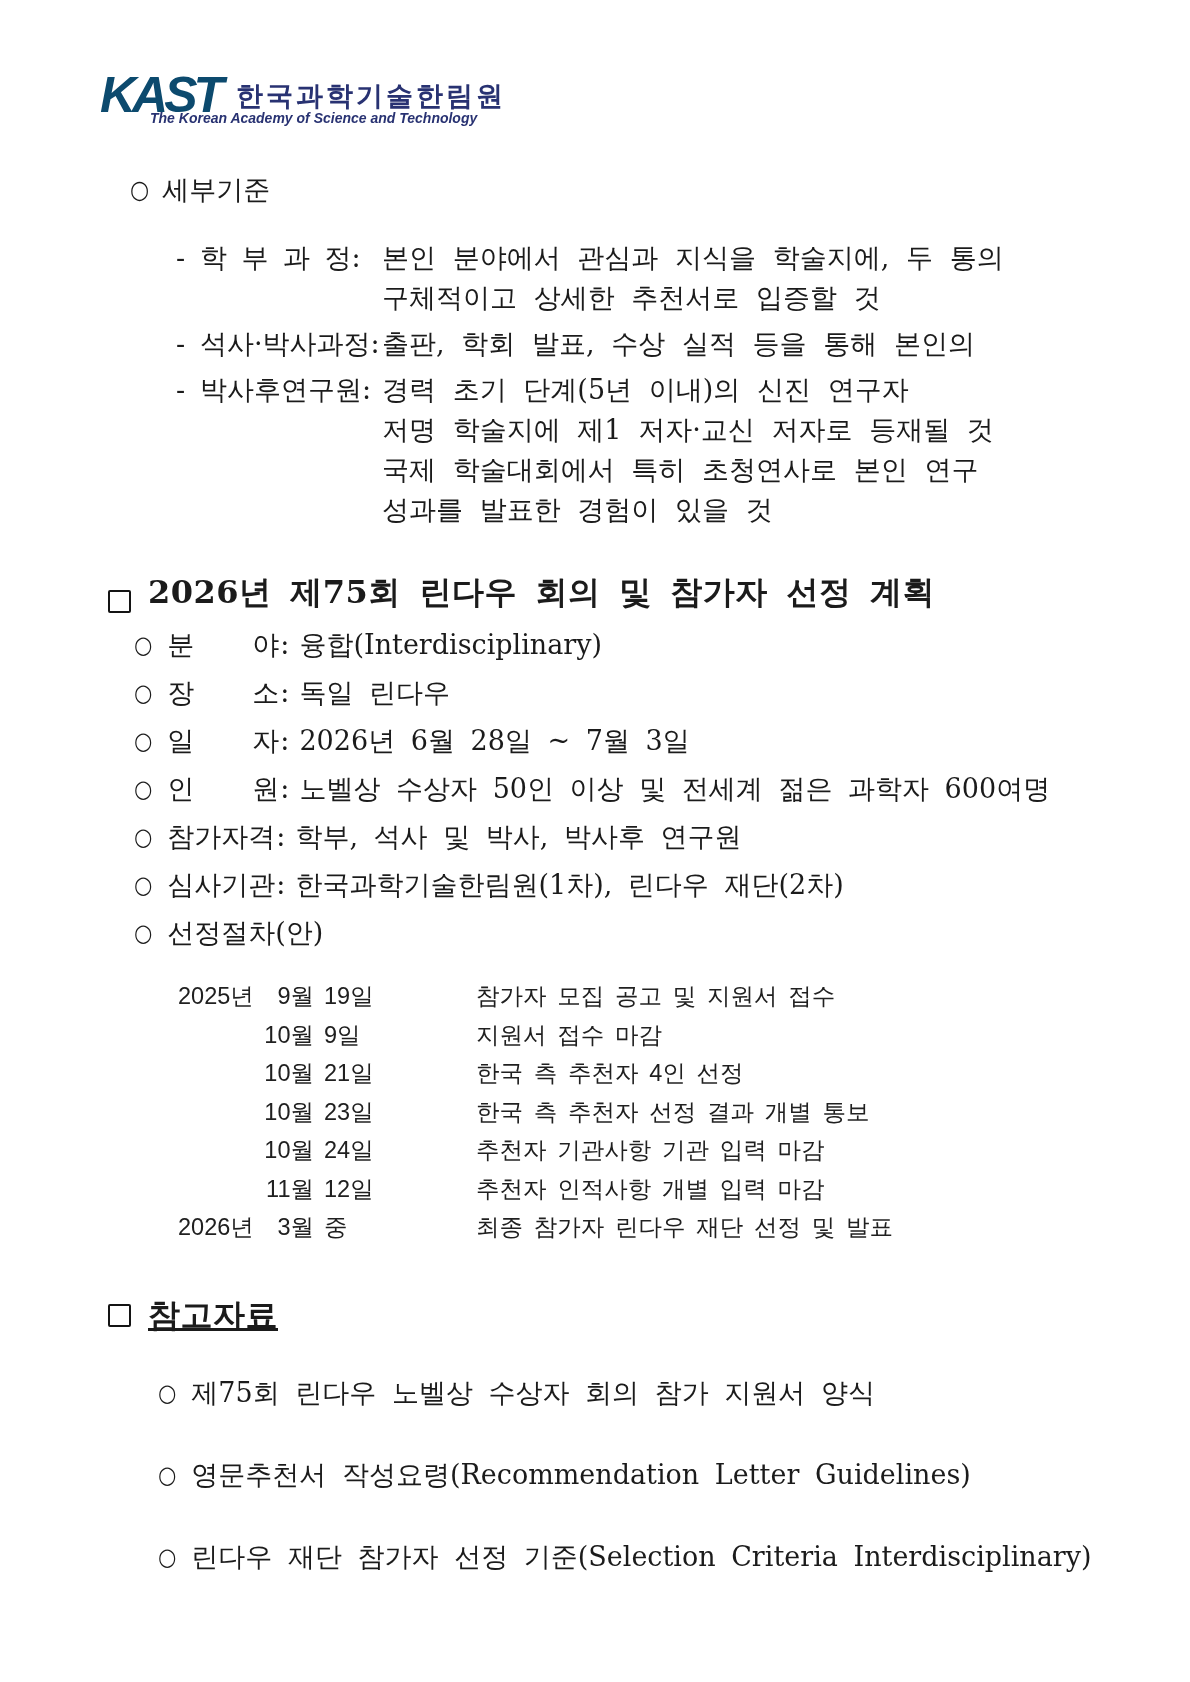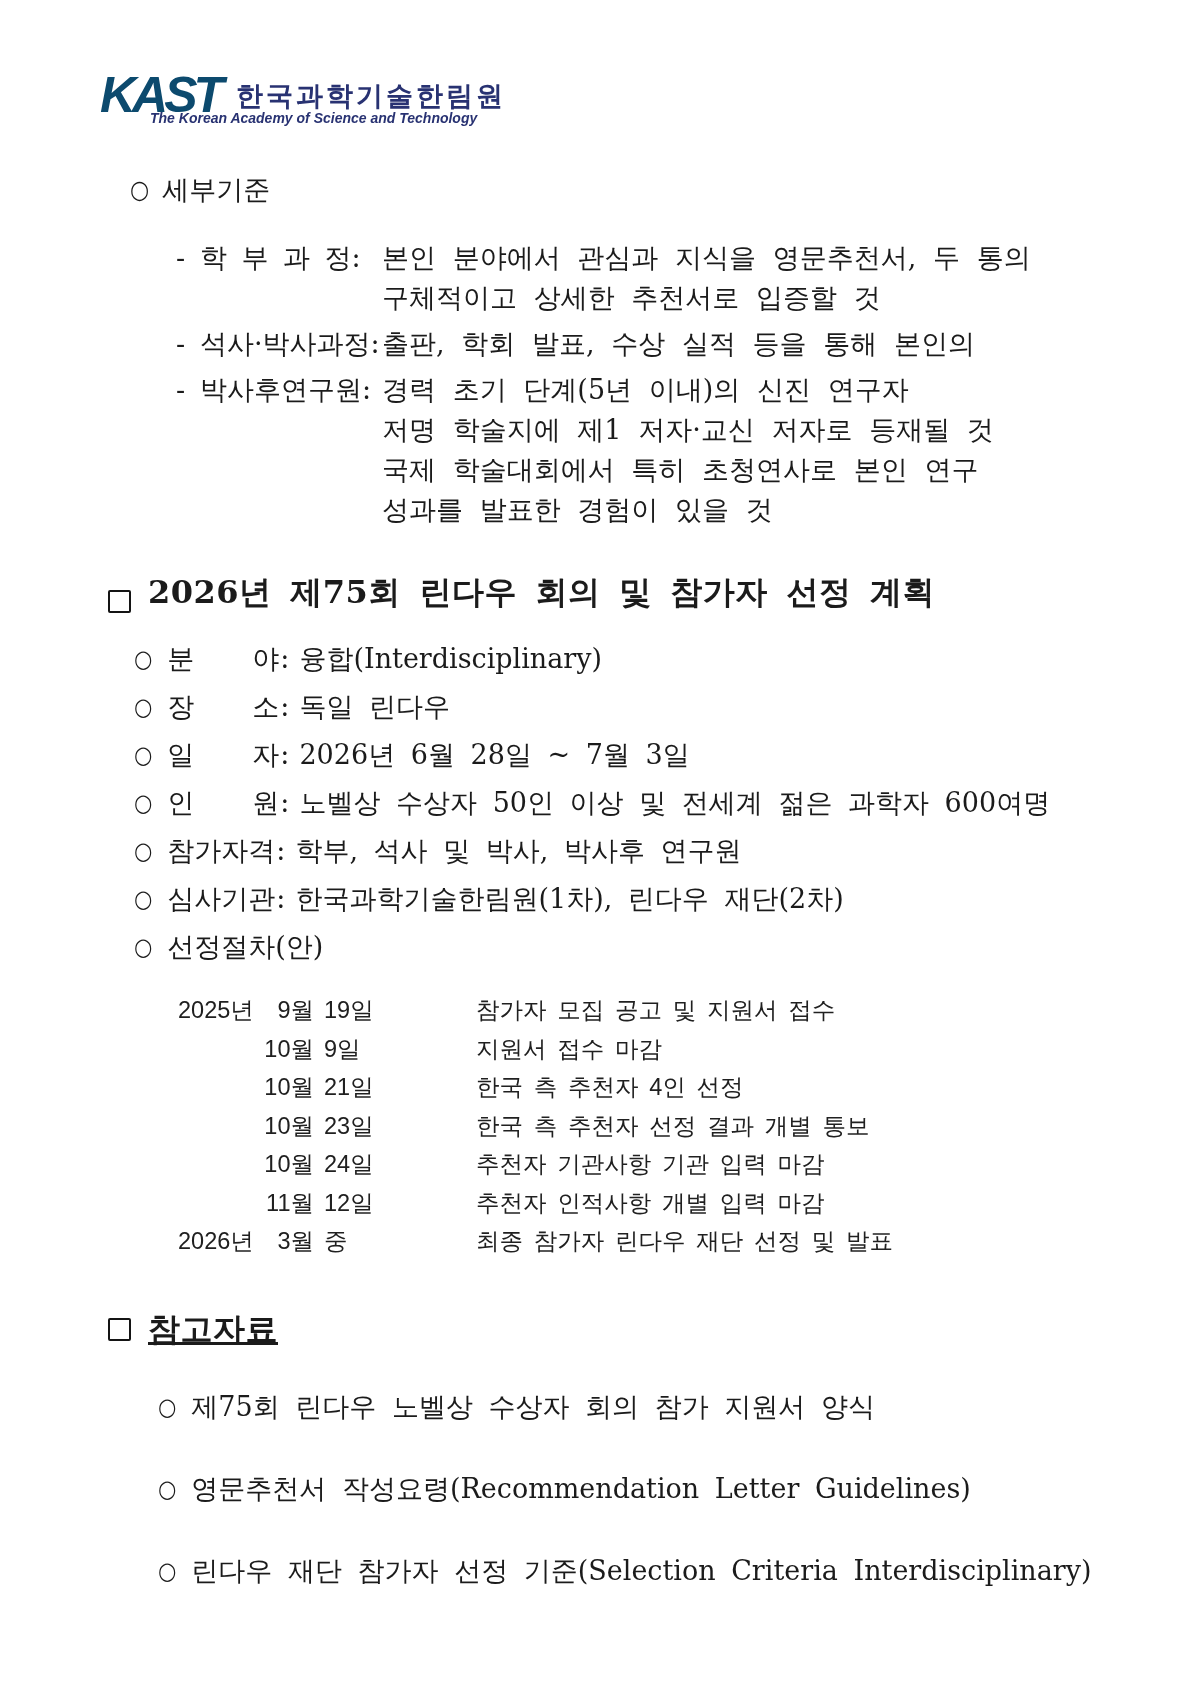--- a/index.html
+++ b/index.html
@@ -50,21 +50,21 @@
     font-size:32px;font-weight:bold;letter-spacing:0.5px;word-spacing:7px;line-height:40px;
   }
   .sq-bullet{
     width:19px;height:19px;border:2.5px solid #141414;border-radius:2px;
     display:inline-block;margin-right:17px;flex-shrink:0;position:relative;top:1px;
   }
   .sec-plan .sq-heading{margin-top:42px;align-items:flex-end;}
   .sec-refs .sq-heading{margin-top:48px;text-decoration:underline;}
 
   
-  .plan-list{margin-top:23px;}
+  .plan-list{margin-top:9px;}
   .plan-item{padding-left:34px;line-height:48px;font-size:27px;white-space:nowrap;}
   .plan-item .o-bullet{font-size:21px;margin-right:15px;}
   .plan-label{display:inline-block;vertical-align:baseline;}
   .plan-label.j{width:112px;text-align:justify;text-align-last:justify;}
   .plan-colon{margin-left:1px;}
   .plan-value{margin-left:10px;word-spacing:0.26em;}
 
   
   .schedule{
     margin-left:78px;margin-top:20px;
@@ -99,21 +99,21 @@
   <div class="sec-criteria">
     <div class="crit-heading">
       <span class="o-bullet">○</span><span>세부기준</span>
     </div>
 
     <div class="crit-list">
       <div class="crit-item">
         <span class="crit-dash">-</span>
         <span class="crit-label">학 부 과 정:</span>
         <div class="crit-lines">
-          <div>본인 분야에서 관심과 지식을 영문추천서, 두 통의</div>
+          <div>본인 분야에서 관심과 지식을 학술지에, 두 통의</div>
           <div>구체적이고 상세한 추천서로 입증할 것</div>
         </div>
       </div>
 
       <div class="crit-item">
         <span class="crit-dash">-</span>
         <span class="crit-label">석사·박사과정:</span>
         <div class="crit-lines">
           <div>출판, 학회 발표, 수상 실적 등을 통해 본인의</div>
         </div>

